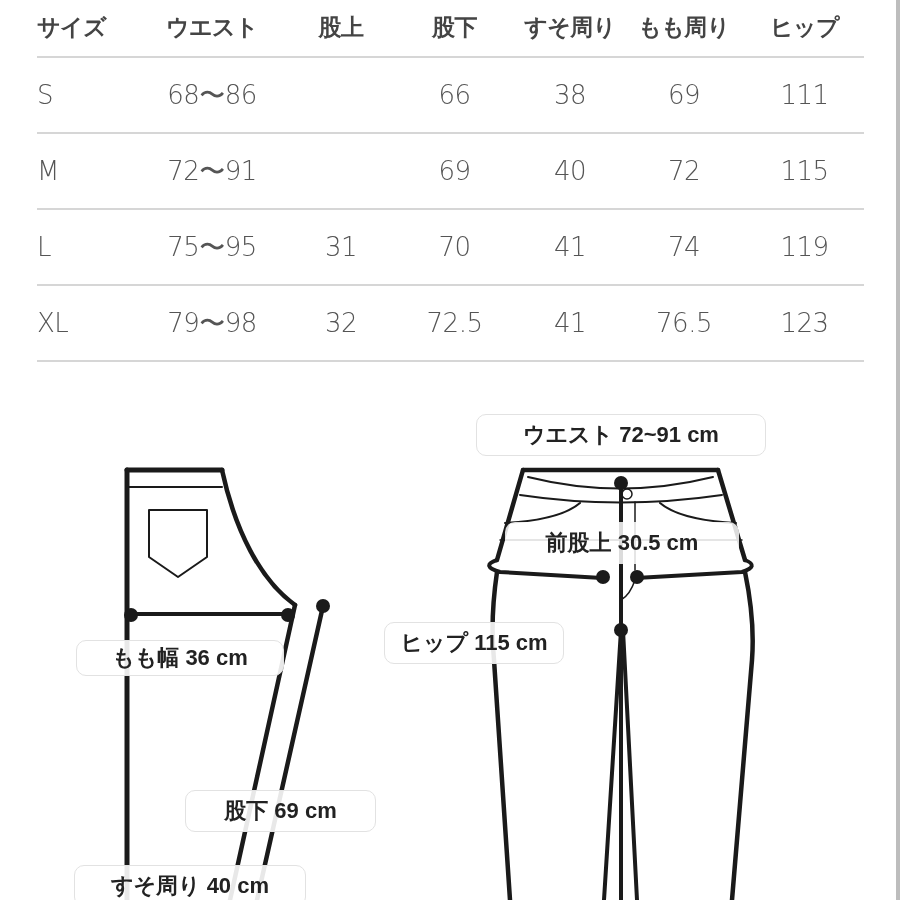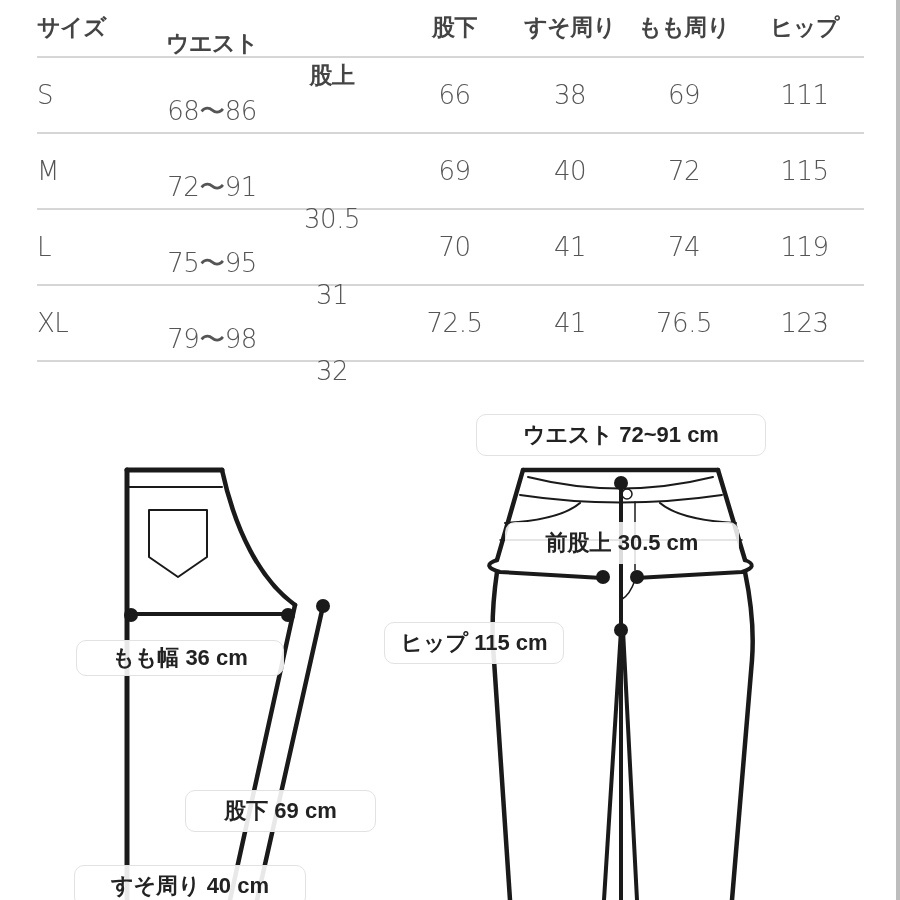--- a/index.html
+++ b/index.html
@@ -14,22 +14,22 @@
   .size-table { position: absolute; left: 37px; top: 0; width: 827px; }
   .row { position: relative; height: 74px; border-bottom: 2px solid #d6d6d6; }
   .row.header { height: 56px; }
   .cell {
     position: absolute; top: 0; height: 100%;
     display: flex; align-items: center; justify-content: center;
     font-size: 26px; color: #555; font-weight: 300; letter-spacing: -0.5px;
   }
   .row.header .cell { font-size: 23px; color: #444; font-weight: 600; align-items: flex-start; padding-top: 12px; box-sizing: border-box; }
   .cell.c0 { left: 0; width: 90px; justify-content: flex-start; }
-  .cell.c1 { left: 115px; width: 120px; margin-top: 16px; }
-  .cell.c2 { left: 250px; width: 90px; margin-top: 48px; }
+  .cell.c1 { left: 115px; width: 120px; }
+  .cell.c2 { left: 259px; width: 90px; }
   .cell.c3 { left: 370px; width: 95px; }
   .cell.c4 { left: 478px; width: 110px; }
   .cell.c5 { left: 592px; width: 110px; }
   .cell.c6 { left: 715px; width: 105px; }
   
   .diagram { position: absolute; left: 0; top: 370px; width: 900px; height: 530px; }
   .diagram svg { position: absolute; left: 0; top: 0; }
   .label {
     position: absolute; background: rgba(255,255,255,0.9);
     border: 1.5px solid #e2e2e2; border-radius: 10px;
@@ -58,21 +58,20 @@
     <div class="cell c0">S</div>
     <div class="cell c1">68〜86</div>
     <div class="cell c3">66</div>
     <div class="cell c4">38</div>
     <div class="cell c5">69</div>
     <div class="cell c6">111</div>
   </div>
   <div class="row">
     <div class="cell c0">M</div>
     <div class="cell c1">72〜91</div>
-    <div class="cell c2">30.5</div>
     <div class="cell c3">69</div>
     <div class="cell c4">40</div>
     <div class="cell c5">72</div>
     <div class="cell c6">115</div>
   </div>
   <div class="row">
     <div class="cell c0">L</div>
     <div class="cell c1">75〜95</div>
     <div class="cell c2">31</div>
     <div class="cell c3">70</div>

